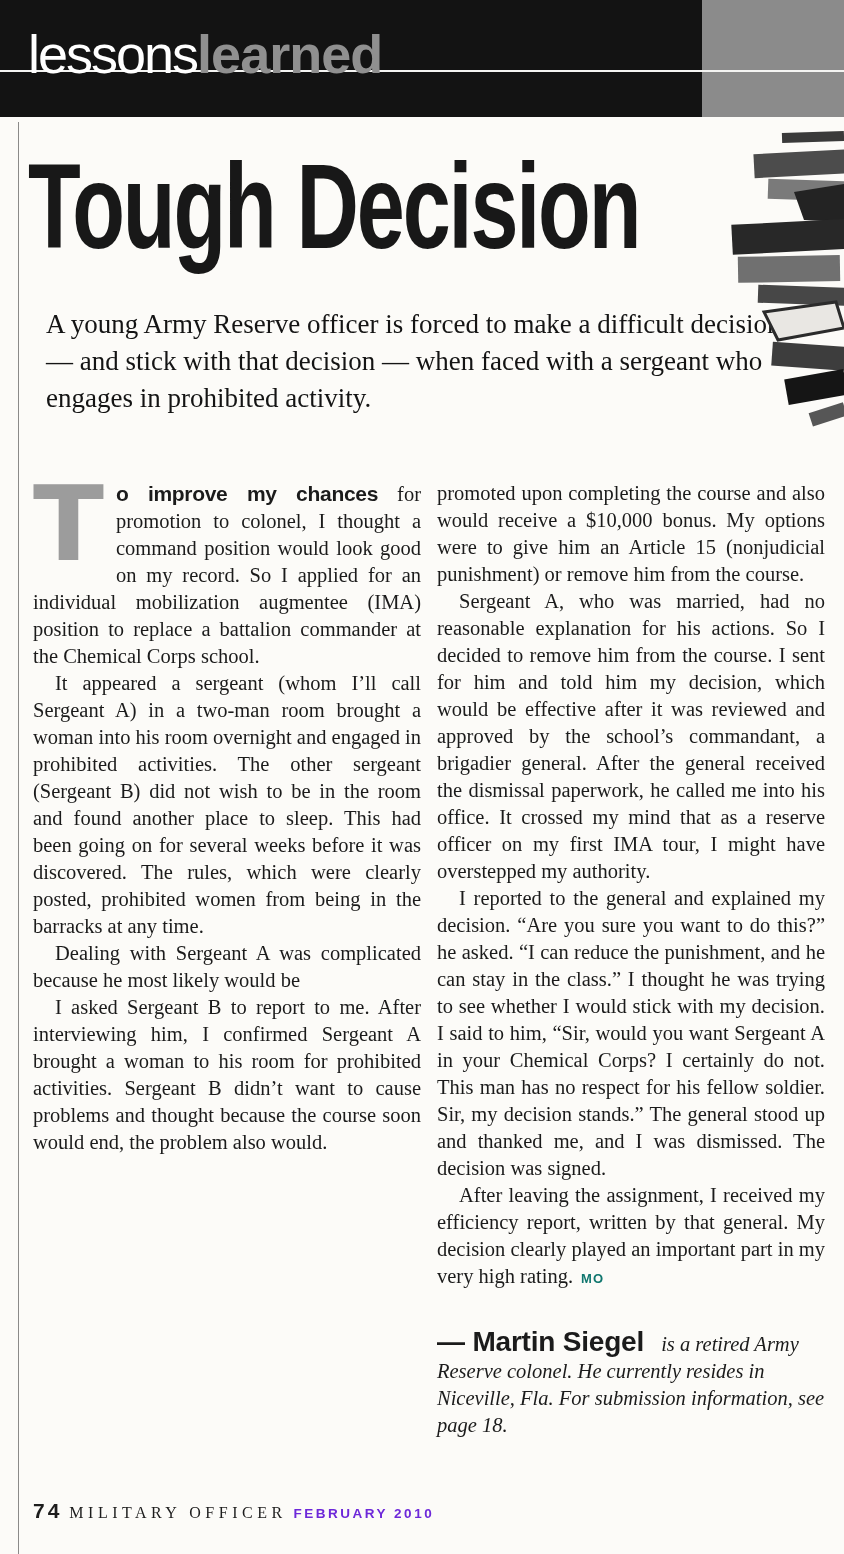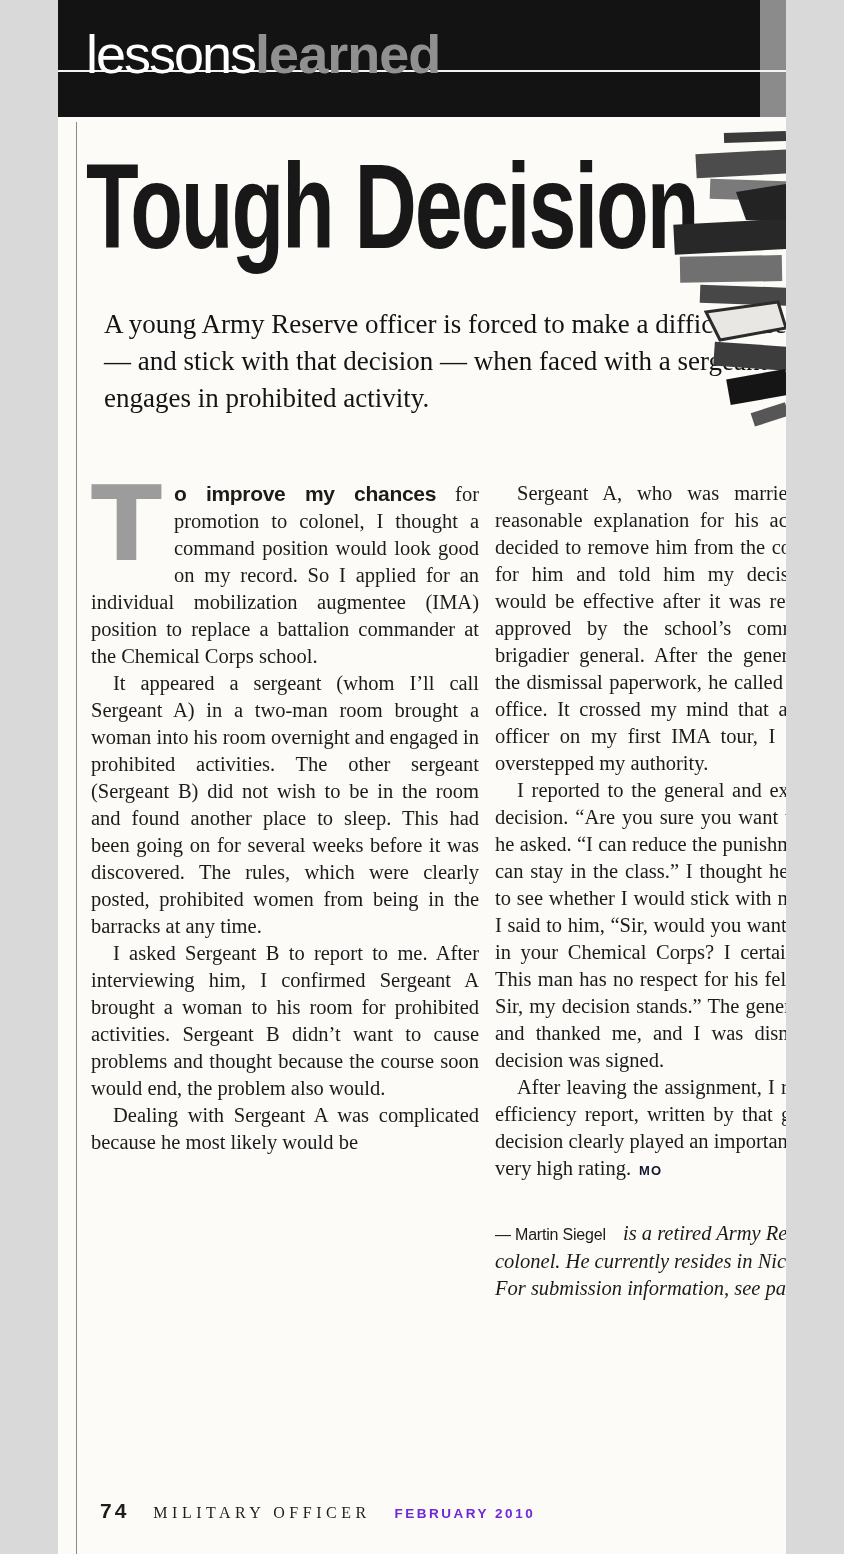--- a/index.html
+++ b/index.html
@@ -1,17 +1,17 @@
 <!DOCTYPE html>
 <html><head>
 <meta charset="utf-8">
 <style>
   html,body { margin:0; padding:0; background:#d9d9d9; }
   .page {
-    position:relative; width:728px; height:1554px; margin:0 auto;
+    position:relative; width:844px; height:1554px; margin:0 auto;
     background:#fcfbf8; overflow:hidden;
     font-family:"Liberation Serif", serif; color:#1b1b1b;
   }
 
   
   .banner { position:absolute; top:0; left:0; width:844px; height:117px; background:#131313; }
   .banner-gray-block { position:absolute; top:0; right:0; width:142px; height:117px; background:#8b8b8b; }
   .banner-rule { position:absolute; top:70px; left:0; width:844px; height:2px; background:#f4f4f2; z-index:2; }
   .banner-title {
     position:absolute; left:28px; bottom:36px; z-index:3;
@@ -45,29 +45,29 @@
   .col p.indent { text-indent:22px; }
 
   .dropcap {
     float:left; font-family:"DejaVu Sans", sans-serif; font-weight:700;
     font-size:104px; line-height:80px; color:#9c9c9c; margin:4px 12px 0 0;
   }
   .lede-bold { font-family:"Liberation Sans", sans-serif; font-weight:700; font-size:21px; letter-spacing:-.3px; }
 
   .endmark {
     font-family:"Liberation Sans", sans-serif; font-weight:700; font-size:13px;
-    letter-spacing:1px; margin-left:8px; color:#0f172a;
+    letter-spacing:1px; margin-left:8px; color:#0f766e;
   }
 
   .bio { margin-top:36px !important; text-align:left; }
-  .bio-name { font-family:"Liberation Sans", sans-serif; font-weight:400; font-style:normal; font-size:16px; letter-spacing:-.2px;text-align:right; }
+  .bio-name { font-family:"Liberation Sans", sans-serif; font-weight:700; font-style:normal; font-size:28px; letter-spacing:-.2px;text-align:right; }
   .bio-rest { font-style:italic;margin-left:12px; }
 
   
-  .footer { position:absolute; left:42px; top:1499px; display:flex; align-items:baseline; gap:24px; }
+  .footer { position:absolute; left:33px; top:1499px; display:flex; align-items:baseline; gap:7px; }
   .footer .pageno { font-family:"Liberation Sans", sans-serif; font-weight:700; font-size:21px; letter-spacing:3px; color:#1d1d1d; }
   .footer .mag { font-size:16px; letter-spacing:4.5px; color:#1d1d1d;text-align:center; }
   .footer .issue { font-family:"Liberation Sans", sans-serif; font-weight:700; font-size:13.5px; letter-spacing:2.5px; color:#6d28d9; }
 </style>
 </head>
 <body>
 
 <div class="page">
 
   <header class="banner">
@@ -96,25 +96,26 @@
       <rect x="62" y="244" width="60" height="26" fill="#151515" transform="rotate(-10 92 257)"></rect>
       <rect x="86" y="278" width="36" height="14" fill="#565656" transform="rotate(-18 102 285)"></rect>
     </svg>
   </div>
 
   <div class="columns">
 
     <div class="col">
       <p class="lede"><span class="dropcap">T</span><span class="lede-bold">o improve my chances</span><span> for promotion to colonel, I thought a command position would look good on my record. So I applied for an individual mobilization augmentee (IMA) position to replace a battalion commander at the Chemical Corps school.</span></p>
       <p class="indent">It appeared a sergeant (whom I’ll call Sergeant A) in a two-man room brought a woman into his room overnight and engaged in prohibited activities. The other sergeant (Sergeant B) did not wish to be in the room and found another place to sleep. This had been going on for several weeks before it was discovered. The rules, which were clearly posted, prohibited women from being in the barracks at any time.</p>
+      <p class="indent">Dealing with Sergeant A was complicated because he most likely would be</p>
       <p class="indent">I asked Sergeant B to report to me. After interviewing him, I confirmed Sergeant A brought a woman to his room for prohibited activities. Sergeant B didn’t want to cause problems and thought because the course soon would end, the problem also would.</p>
-      <p class="indent">Dealing with Sergeant A was complicated because he most likely would be</p>
     </div>
 
     <div class="col">
+      <p>promoted upon completing the course and also would receive a $10,000 bonus. My options were to give him an Article 15 (nonjudicial punishment) or remove him from the course.</p>
       <p class="indent">Sergeant A, who was married, had no reasonable explanation for his actions. So I decided to remove him from the course. I sent for him and told him my decision, which would be effective after it was reviewed and approved by the school’s commandant, a brigadier general. After the general received the dismissal paperwork, he called me into his office. It crossed my mind that as a reserve officer on my first IMA tour, I might have overstepped my authority.</p>
       <p class="indent">I reported to the general and explained my decision. “Are you sure you want to do this?” he asked. “I can reduce the punishment, and he can stay in the class.” I thought he was trying to see whether I would stick with my decision. I said to him, “Sir, would you want Sergeant A in your Chemical Corps? I certainly do not. This man has no respect for his fellow soldier. Sir, my decision stands.” The general stood up and thanked me, and I was dismissed. The decision was signed.</p>
       <p class="indent"><span>After leaving the assignment, I received my efficiency report, written by that general. My decision clearly played an important part in my very high rating.</span><span class="endmark">MO</span></p>
       <p class="bio"><span class="bio-name">— Martin Siegel</span><span class="bio-rest"> is a retired Army Reserve colonel. He currently resides in Niceville, Fla. For submission information, see page 18.</span></p>
     </div>
 
   </div>
 
   <footer class="footer">
     <span class="pageno">74</span>

